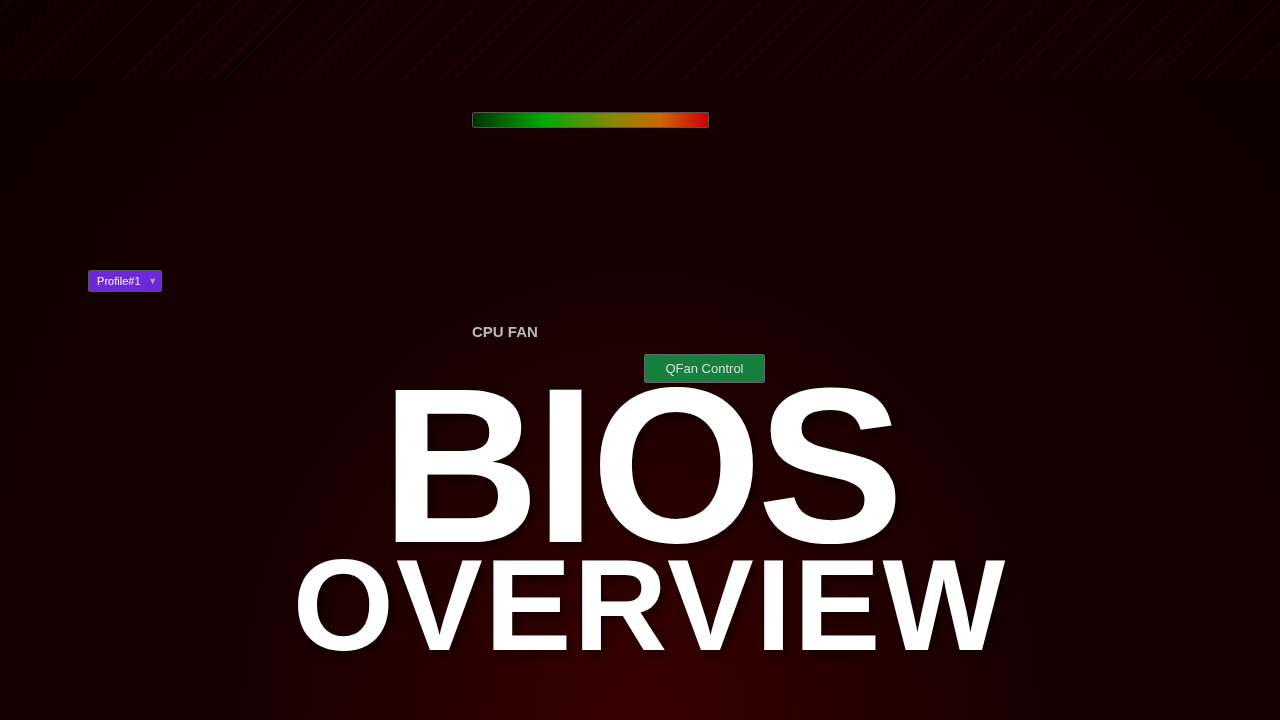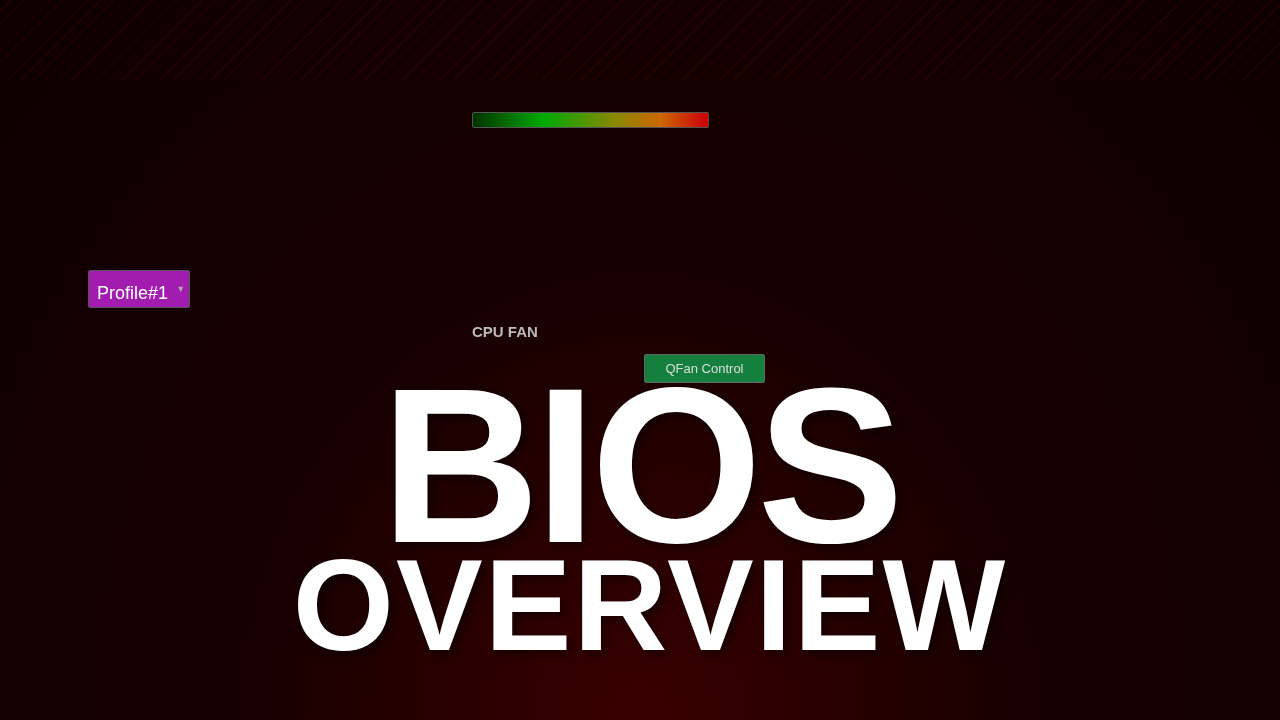--- a/index.html
+++ b/index.html
@@ -161,25 +161,25 @@
     .dram-item .val { color: #ddd; }
 
     .docp-section {
       display: flex;
       align-items: center;
       gap: 10px;
       margin-top: 4px;
     }
 
     .docp-select {
-      background: #a21caf;
+      background: #6d28d9;
       border: 1px solid #555;
       color: #fff;
-      padding: 12px 20px 4px 8px;
-      font-size: 18px;
+      padding: 4px 20px 4px 8px;
+      font-size: 11px;
       border-radius: 2px;
       appearance: none;
       cursor: pointer;
       position: relative;
     }
 
     .docp-select-wrapper {
       position: relative;
       display: inline-block;
     }

